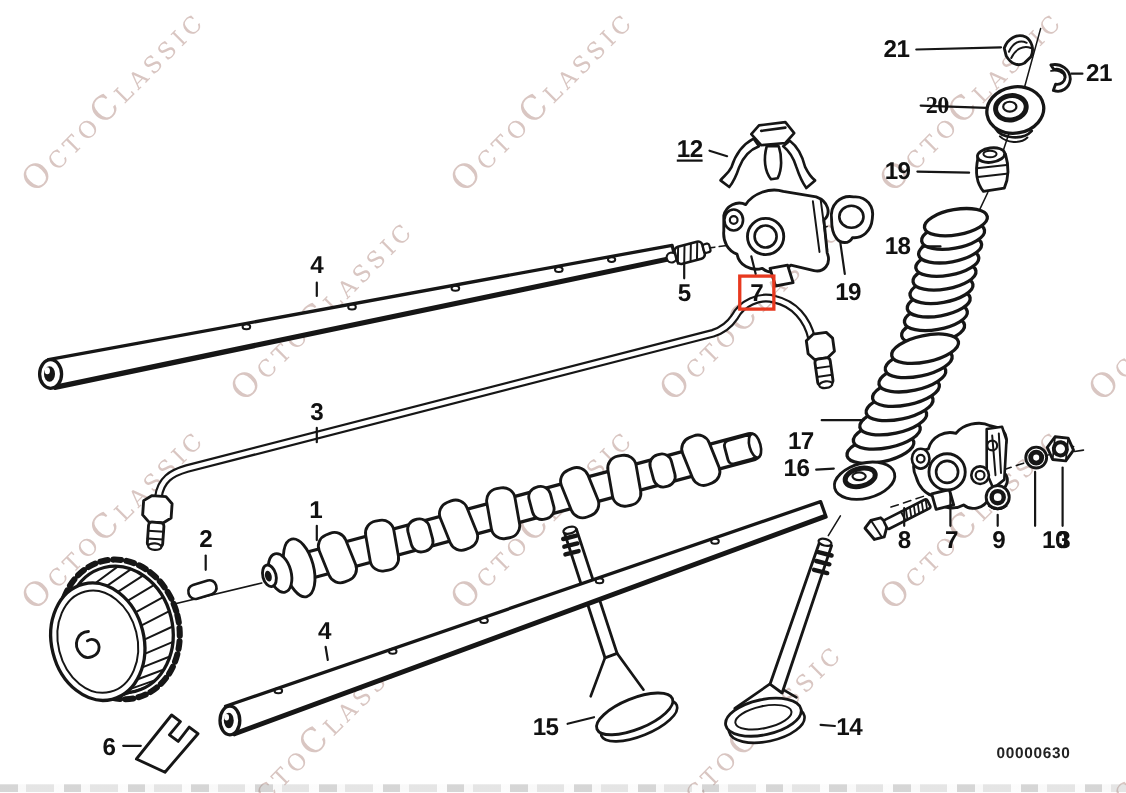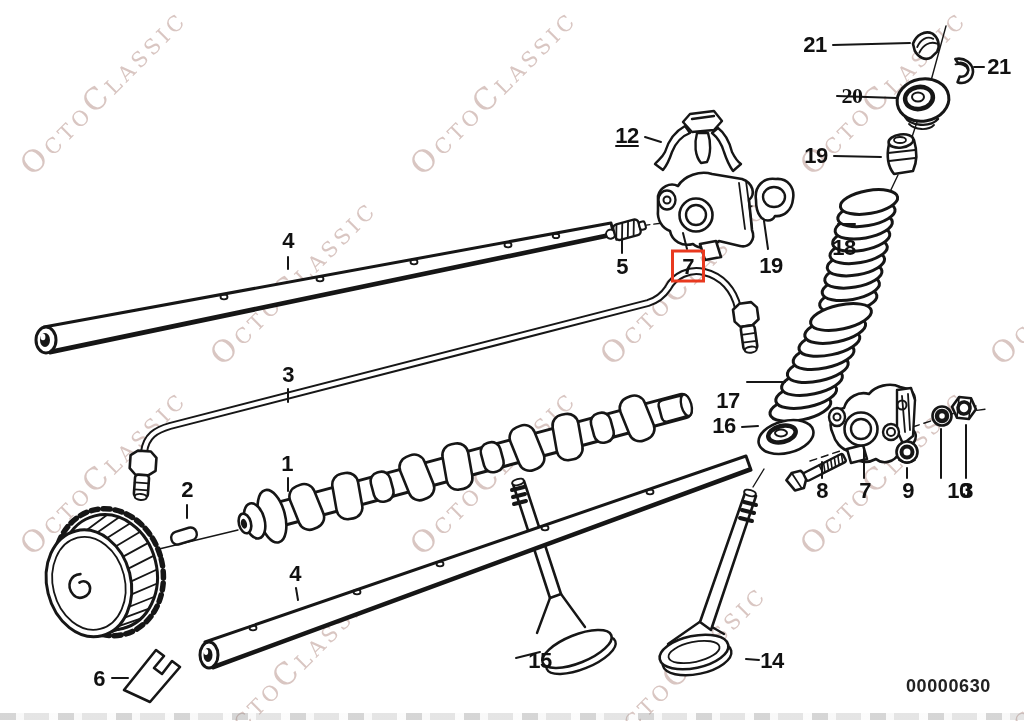--- a/index.html
+++ b/index.html
@@ -19,21 +19,21 @@
   .s1{stroke-width:1.4}.s18{stroke-width:1.8}.s2{stroke-width:2}.s24{stroke-width:2.4}
   .s26{stroke-width:2.6}.s3{stroke-width:3}.s36{stroke-width:3.6}.s45{stroke-width:4.5}
   .s55{stroke-width:5.5}
   
   .callout{position:absolute;transform:translate(-50%,-50%);
            font-weight:bold;font-size:22px;color:#111;letter-spacing:-0.5px;
            line-height:1;white-space:nowrap;cursor:pointer;}
   .callout.highlighted{border:3px solid var(--hl,#e8391f);background:transparent;
            padding:3px 7px 2px 7px;min-width:14px;text-align:center;}
   
-  .docnum{position:absolute;left:906px;top:676px;font-size:18px;font-weight:bold;
+  .docnum{position:absolute;left:906px;top:676px;font-size:14px;font-weight:bold;
           letter-spacing:0.6px;color:#222;}
   
   .scan-strip{position:absolute;left:0;top:713px;width:1024px;height:7px;opacity:.55;
      background:repeating-linear-gradient(90deg,
         rgba(130,130,130,.6) 0 16px, rgba(210,210,210,.25) 16px 24px,
         rgba(160,160,160,.5) 24px 49px, rgba(225,225,225,.2) 49px 58px);}
 </style>
 </head>
 <body>
 
@@ -376,32 +376,32 @@
       <line x1="941" y1="429" x2="941" y2="478"></line>
       <line x1="966" y1="425" x2="966" y2="478"></line>
     </g>
   </svg>
 
   <div id="callout-layer">
       <div class="callout" style="left: 815px; top: 45px;">21</div>
       <div class="callout" style="left: 999px; top: 67px;">21</div>
       <div class="callout" style="left: 852px; top: 96px; font-family: Liberation Serif, serif;">20</div>
       <div class="callout" style="left: 816px; top: 156px;">19</div>
-      <div class="callout" style="left: 844px; top: 224px; margin-top: 24px;">18</div>
+      <div class="callout" style="left: 816px; top: 224px;">18</div>
       <div class="callout" style="left: 627px; top: 136px; text-decoration: underline;">12</div>
       <div class="callout" style="left: 622px; top: 267px;">5</div>
       <div class="callout highlighted" style="left: 688px; top: 266px;">7</div>
       <div class="callout" style="left: 771px; top: 266px;">19</div>
       <div class="callout" style="left: 288px; top: 241px;">4</div>
       <div class="callout" style="left: 288px; top: 375px;">3</div>
       <div class="callout" style="left: 287px; top: 464px;">1</div>
       <div class="callout" style="left: 187px; top: 490px;">2</div>
       <div class="callout" style="left: 295px; top: 574px;">4</div>
       <div class="callout" style="left: 99px; top: 679px;">6</div>
-      <div class="callout" style="left: 496px; top: 661px; margin-left: 44px;">15</div>
+      <div class="callout" style="left: 496px; top: 661px;">15</div>
       <div class="callout" style="left: 772px; top: 661px;">14</div>
       <div class="callout" style="left: 728px; top: 401px;">17</div>
       <div class="callout" style="left: 724px; top: 426px; text-align: center;">16</div>
       <div class="callout" style="left: 822px; top: 491px;">8</div>
       <div class="callout" style="left: 865px; top: 491px;">7</div>
       <div class="callout" style="left: 908px; top: 491px;">9</div>
       <div class="callout" style="left: 959px; top: 491px;">10</div>
       <div class="callout" style="left: 967px; top: 491px;">3</div>
     </div>
 

